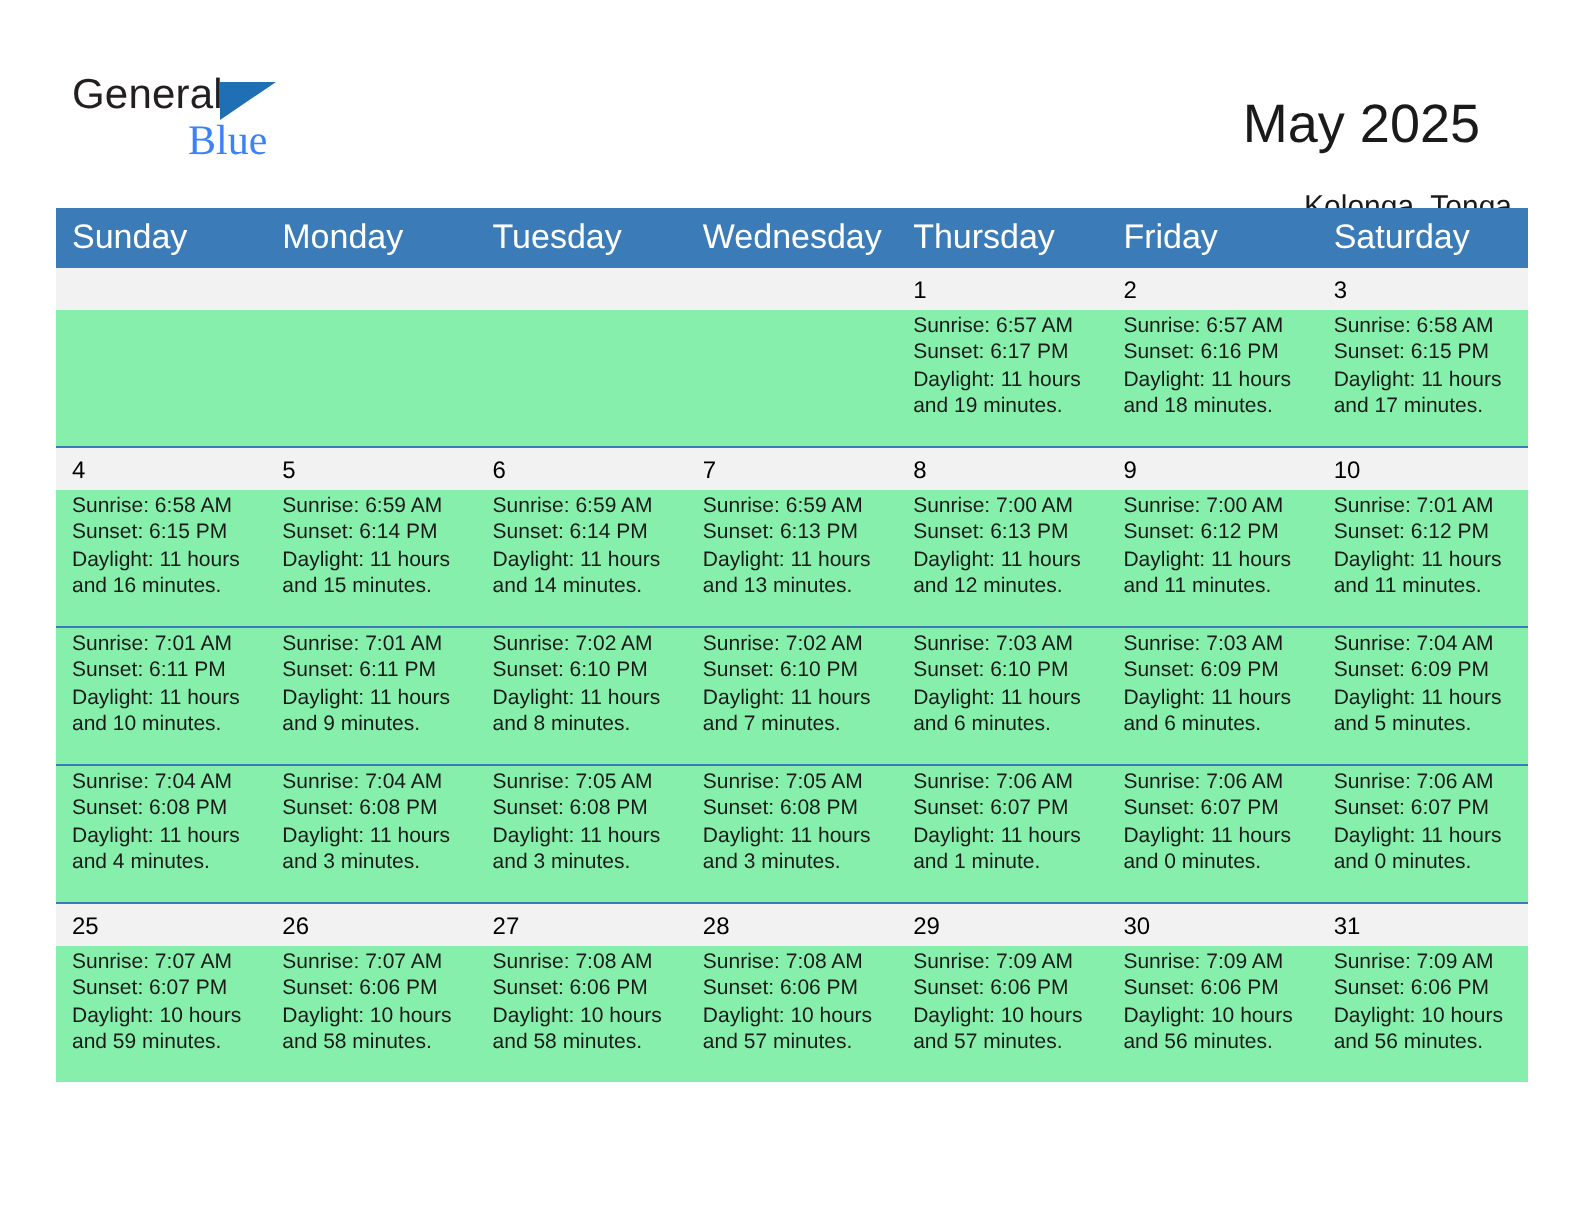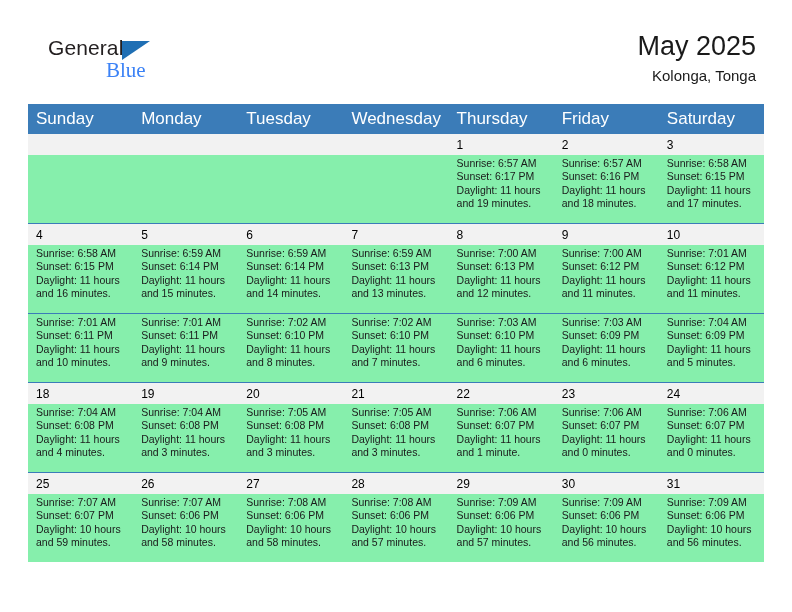--- a/index.html
+++ b/index.html
@@ -24,21 +24,21 @@
   
   .header {
     position: absolute;
     left: 0;
     top: 0;
     width: 792px;
     height: 104px;
   }
   .logo {
     position: absolute;
-    left: 48px;
+    left: 36px;
     top: 36px;
     width: 120px;
     height: 50px;
   }
   .logo-general {
     position: absolute;
     left: 0;
     top: 0;
     font-size: 21px;
     letter-spacing: 0.1px;
@@ -66,21 +66,21 @@
     position: absolute;
     right: 36px;
     top: 30px;
     text-align: right;
   }
   .cal-title {
     font-size: 27px;
     color: #1a1a1a;
     line-height: 32px;
     font-weight: normal;
-    margin: 0;
+    margin: 16px;
   }
   .cal-subtitle {
     font-size: 15px;
     color: #1a1a1a;
     line-height: 20px;
     margin: 4px 0 0 0;
   }
 
   
   .calendar {
@@ -280,29 +280,20 @@
           </td>
           <td>
             <div>Sunrise: 7:04 AM</div>
             <div>Sunset: 6:09 PM</div>
             <div class="daylight-wrap">Daylight: 11 hours and 5 minutes.</div>
           </td>
         </tr>
         <tr class="week-sep">
           <td colspan="7"></td>
         </tr>
-        <tr class="daynum-row">
-          <td><span>18</span></td>
-          <td><span>19</span></td>
-          <td><span>20</span></td>
-          <td><span>21</span></td>
-          <td><span>22</span></td>
-          <td><span>23</span></td>
-          <td><span>24</span></td>
-        </tr>
         <tr class="detail-row">
           <td>
             <div>Sunrise: 7:04 AM</div>
             <div>Sunset: 6:08 PM</div>
             <div class="daylight-wrap">Daylight: 11 hours and 4 minutes.</div>
           </td>
           <td>
             <div>Sunrise: 7:04 AM</div>
             <div>Sunset: 6:08 PM</div>
             <div class="daylight-wrap">Daylight: 11 hours and 3 minutes.</div>

